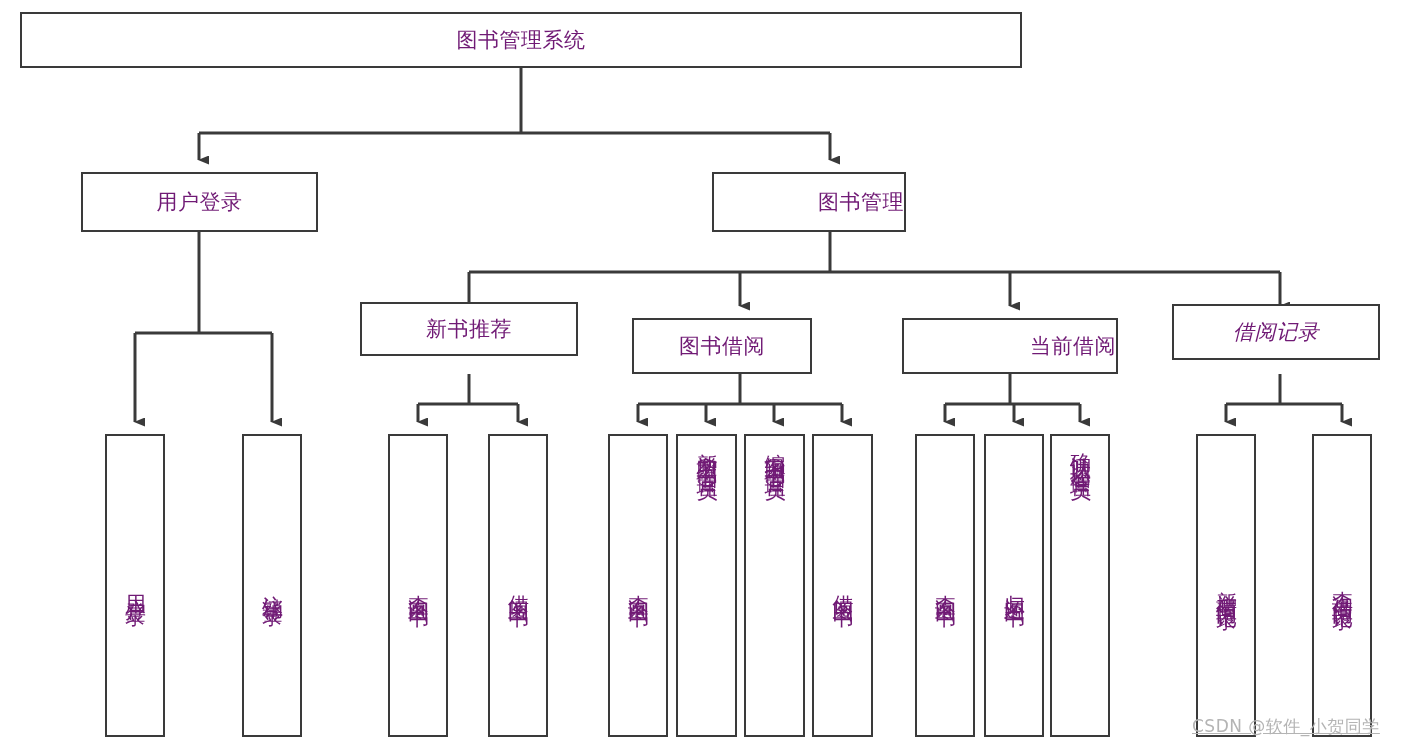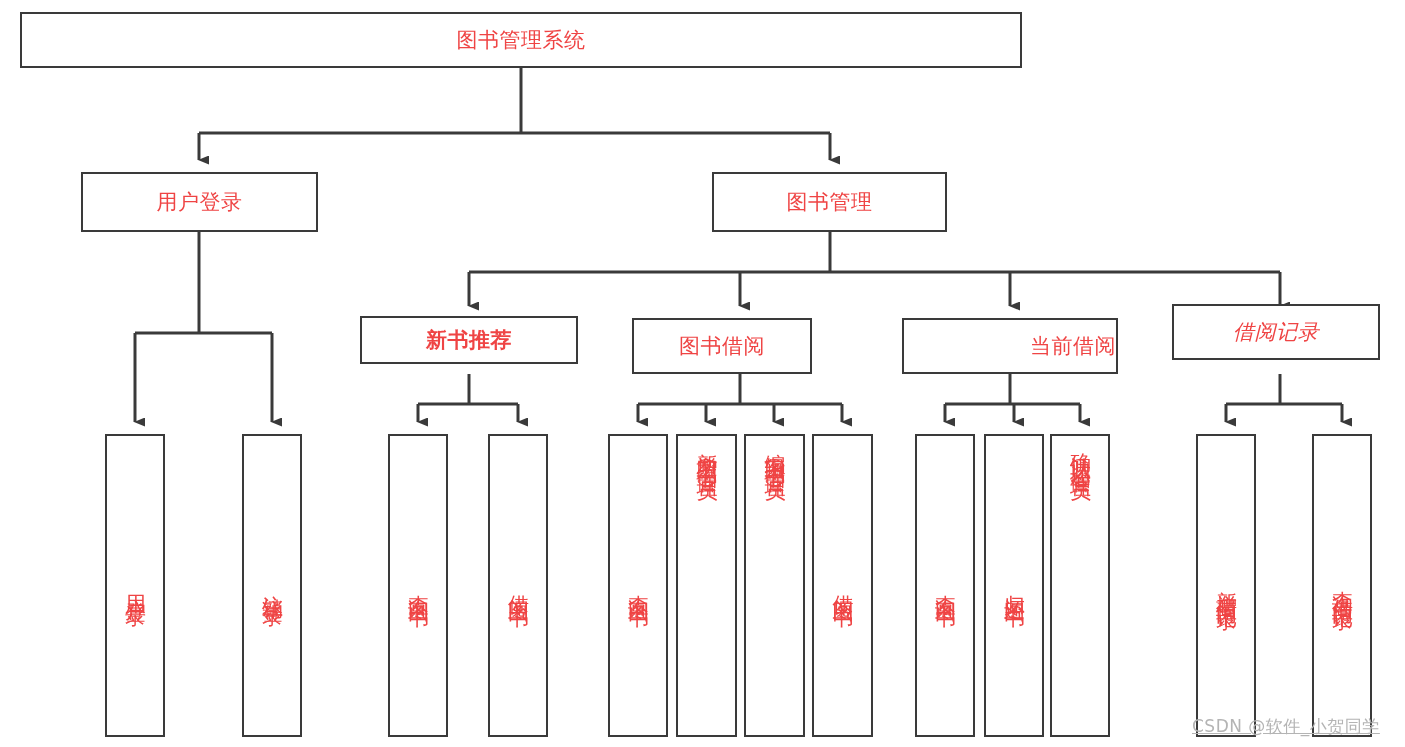--- a/index.html
+++ b/index.html
@@ -28,21 +28,21 @@
     position: absolute;
     box-sizing: border-box;
     background: #ffffff;
     border: 2px solid #3a3a3a;
     display: flex;
     align-items: center;
     justify-content: center;
   }
   .node-label {
     font-size: 21px;
-    color: #ef4444;
+    color: #701a75;
     line-height: 1.15;
     text-align: center;
     white-space: nowrap;
     letter-spacing: 0.5px;
   }
   .node-box.leaf {
     align-items: flex-start;
     justify-content: center;
     padding-top: 0;
   }
@@ -122,25 +122,25 @@
     </g>
   </svg>
 
   <div class="node-box" id="node-title" style="left: 20px; top: 12px; width: 1002px; height: 56px;">
     <span class="node-label">图书管理系统</span>
   </div>
 
   <div class="node-box" id="node-l1-0" style="left: 81px; top: 172px; width: 237px; height: 60px;">
     <span class="node-label">用户登录</span>
   </div>
-  <div class="node-box" id="node-l1-1" style="left: 712px; top: 172px; width: 235px; height: 60px;">
+  <div class="node-box" id="node-l1-1" style="left: 712px; top: 172px; width: 194px; height: 60px; justify-content: flex-end;">
     <span class="node-label">图书管理</span>
   </div>
 
-  <div class="node-box" id="node-l2-0" style="left: 360px; top: 316px; width: 218px; height: 48px; font-weight: bold;">
+  <div class="node-box" id="node-l2-0" style="left: 360px; top: 302px; width: 218px; height: 54px;">
     <span class="node-label">新书推荐</span>
   </div>
   <div class="node-box" id="node-l2-1" style="left: 632px; top: 318px; width: 180px; height: 56px;">
     <span class="node-label">图书借阅</span>
   </div>
   <div class="node-box" id="node-l2-2" style="left: 902px; top: 318px; width: 216px; height: 56px; justify-content: flex-end;">
     <span class="node-label">当前借阅</span>
   </div>
   <div class="node-box" id="node-l2-3" style="left: 1172px; top: 304px; width: 208px; height: 56px; font-style: italic;">
     <span class="node-label">借阅记录</span>

